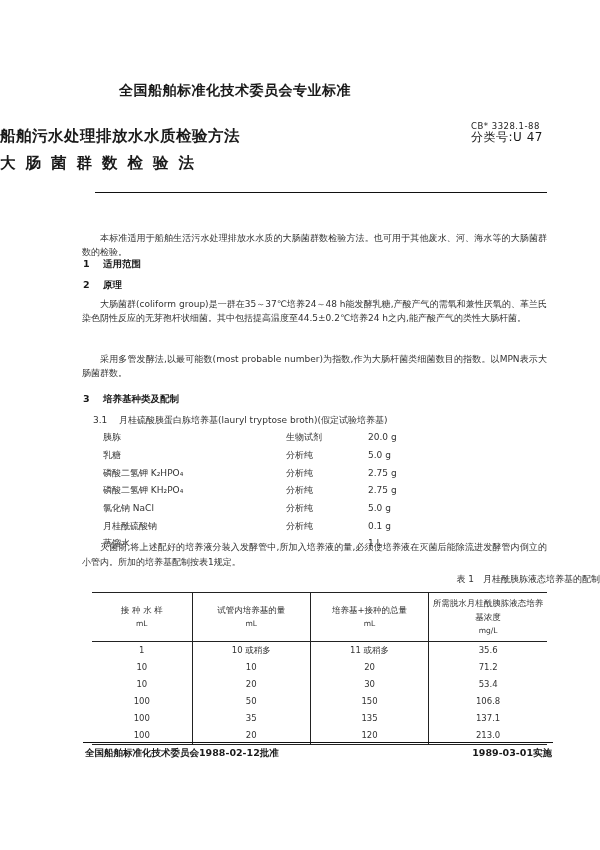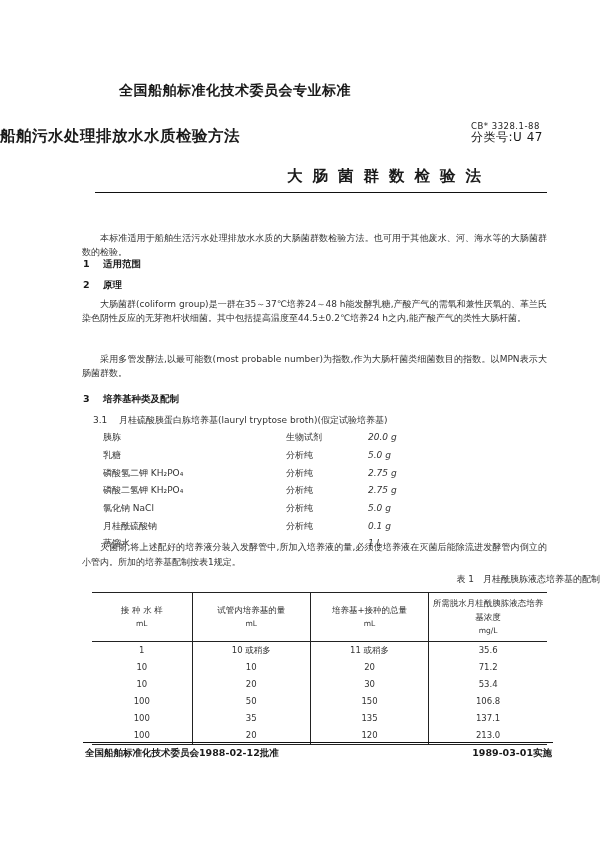--- a/index.html
+++ b/index.html
@@ -4,34 +4,34 @@
   <style>
     html, body { margin: 0; padding: 0; background: #ffffff; }
     body {
       width: 600px; height: 850px; position: relative; overflow: hidden;
       font-family: "DejaVu Sans", "Liberation Sans", sans-serif;
       color: #1a1a1a;
     }
     .abs { position: absolute; }
     .org-title { left: 0; width: 470px; top: 82px; text-align: center; font-size: 14px; font-weight: bold; letter-spacing: 0.5px; }
     .main-title { left: 0; width: 470px; top: 126px; text-align: left; font-size: 15.5px; font-weight: bold; letter-spacing: 0.5px; }
-    .sub-title { left: 0; width: 470px; top: 166px; text-align: right; font-size: 15.5px; font-weight: bold; letter-spacing: 10px; padding-left: 21px; }
+    .sub-title { left: 0; width: 470px; top: 153px; text-align: left; font-size: 15.5px; font-weight: bold; letter-spacing: 10px; }
     .std-code { left: 443px; top: 121px; font-size: 8.5px; line-height: 11px; letter-spacing: 0.5px; margin-left: 28px; }
     .std-code .cls { font-size: 12px; }
     .rule { left: 95px; width: 452px; top: 192px; border-top: 1.2px solid #111; }
 
     .sec { font-size: 9.5px; font-weight: bold; }
     .sec .num { display: inline-block; width: 20px; }
     .para { left: 82px; width: 465px; font-size: 9px; line-height: 14px; text-indent: 18px; text-align: justify; color: #333; }
 
     .mat-row { left: 103px; font-size: 9px; height: 17.7px; line-height: 17.7px; color: #333; }
     .mat-row span { position: absolute; white-space: nowrap; }
     .mat-name { left: 0; }
     .mat-grade { left: 183px; }
-    .mat-amt { left: 265px; font-style: italic; }
+    .mat-amt { left: 265px; }
 
     .tbl-caption { left: 0; width: 600px; top: 573px; text-align: right; font-size: 9px; color: #333; }
     table.tbl { position: absolute; left: 92px; top: 592px; width: 455px; border-collapse: collapse; font-size: 8.5px; color: #333; }
     .tbl th { font-weight: normal; text-align: center; border-top: 1.2px solid #222; border-bottom: 1.2px solid #222; padding: 2px 2px; line-height: 14px; height: 44px; }
     .tbl th + th, .tbl td + td { border-left: 1px solid #222; }
     .tbl td { text-align: center; height: 17px; line-height: 17px; padding: 0; }
     .tbl tr:last-child td { border-bottom: 1.2px solid #222; }
     .tbl th .unit { display: block; font-size: 7.5px; }
 
     .footer-rule { left: 83px; width: 470px; top: 742px; border-top: 1.2px solid #111; }
@@ -72,21 +72,21 @@
   <span class="mat-name">胰胨</span>
   <span class="mat-grade">生物试剂</span>
   <span class="mat-amt">20.0 g</span>
 </div>
 <div class="abs mat-row" style="top:447px;">
   <span class="mat-name">乳糖</span>
   <span class="mat-grade">分析纯</span>
   <span class="mat-amt">5.0 g</span>
 </div>
 <div class="abs mat-row" style="top:465px;">
-  <span class="mat-name">磷酸氢二钾 KH₂PO₄</span>
+  <span class="mat-name">磷酸二氢钾 K₂HPO₄</span>
   <span class="mat-grade">分析纯</span>
   <span class="mat-amt">2.75 g</span>
 </div>
 <div class="abs mat-row" style="top:482px;">
   <span class="mat-name">磷酸二氢钾 KH₂PO₄</span>
   <span class="mat-grade">分析纯</span>
   <span class="mat-amt">2.75 g</span>
 </div>
 <div class="abs mat-row" style="top:500px;">
   <span class="mat-name">氯化钠 NaCl</span>

